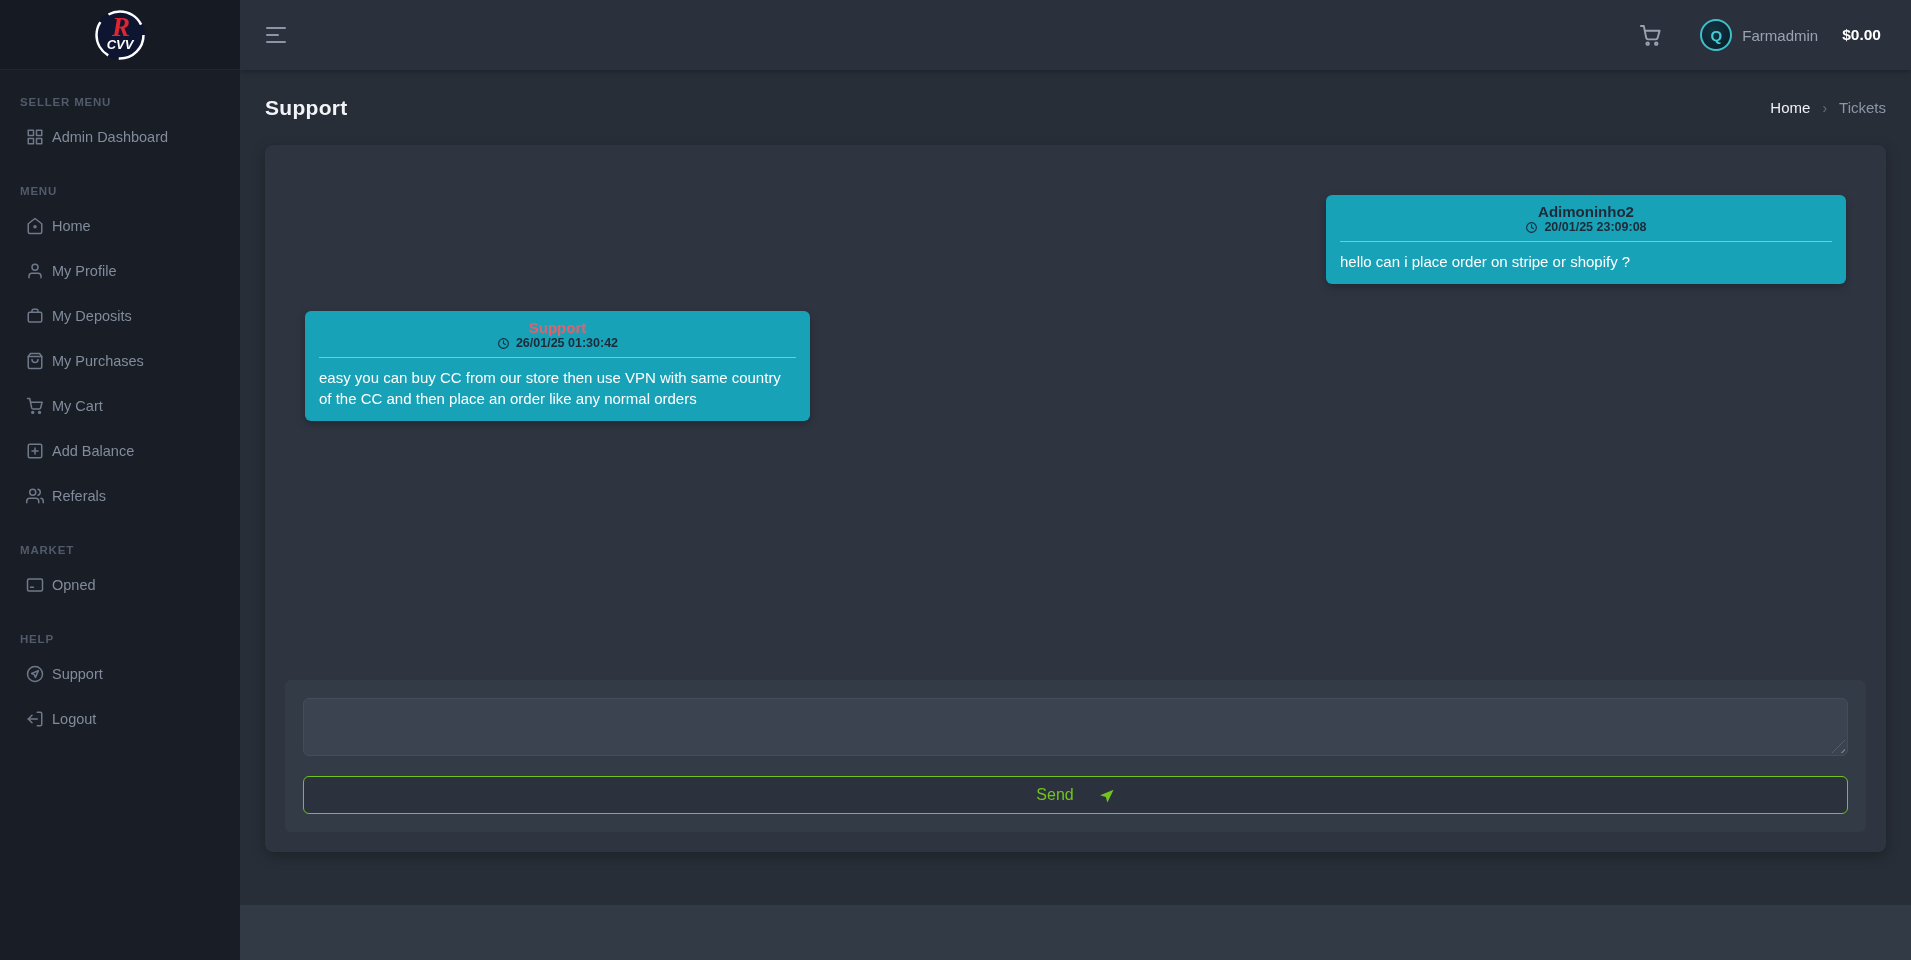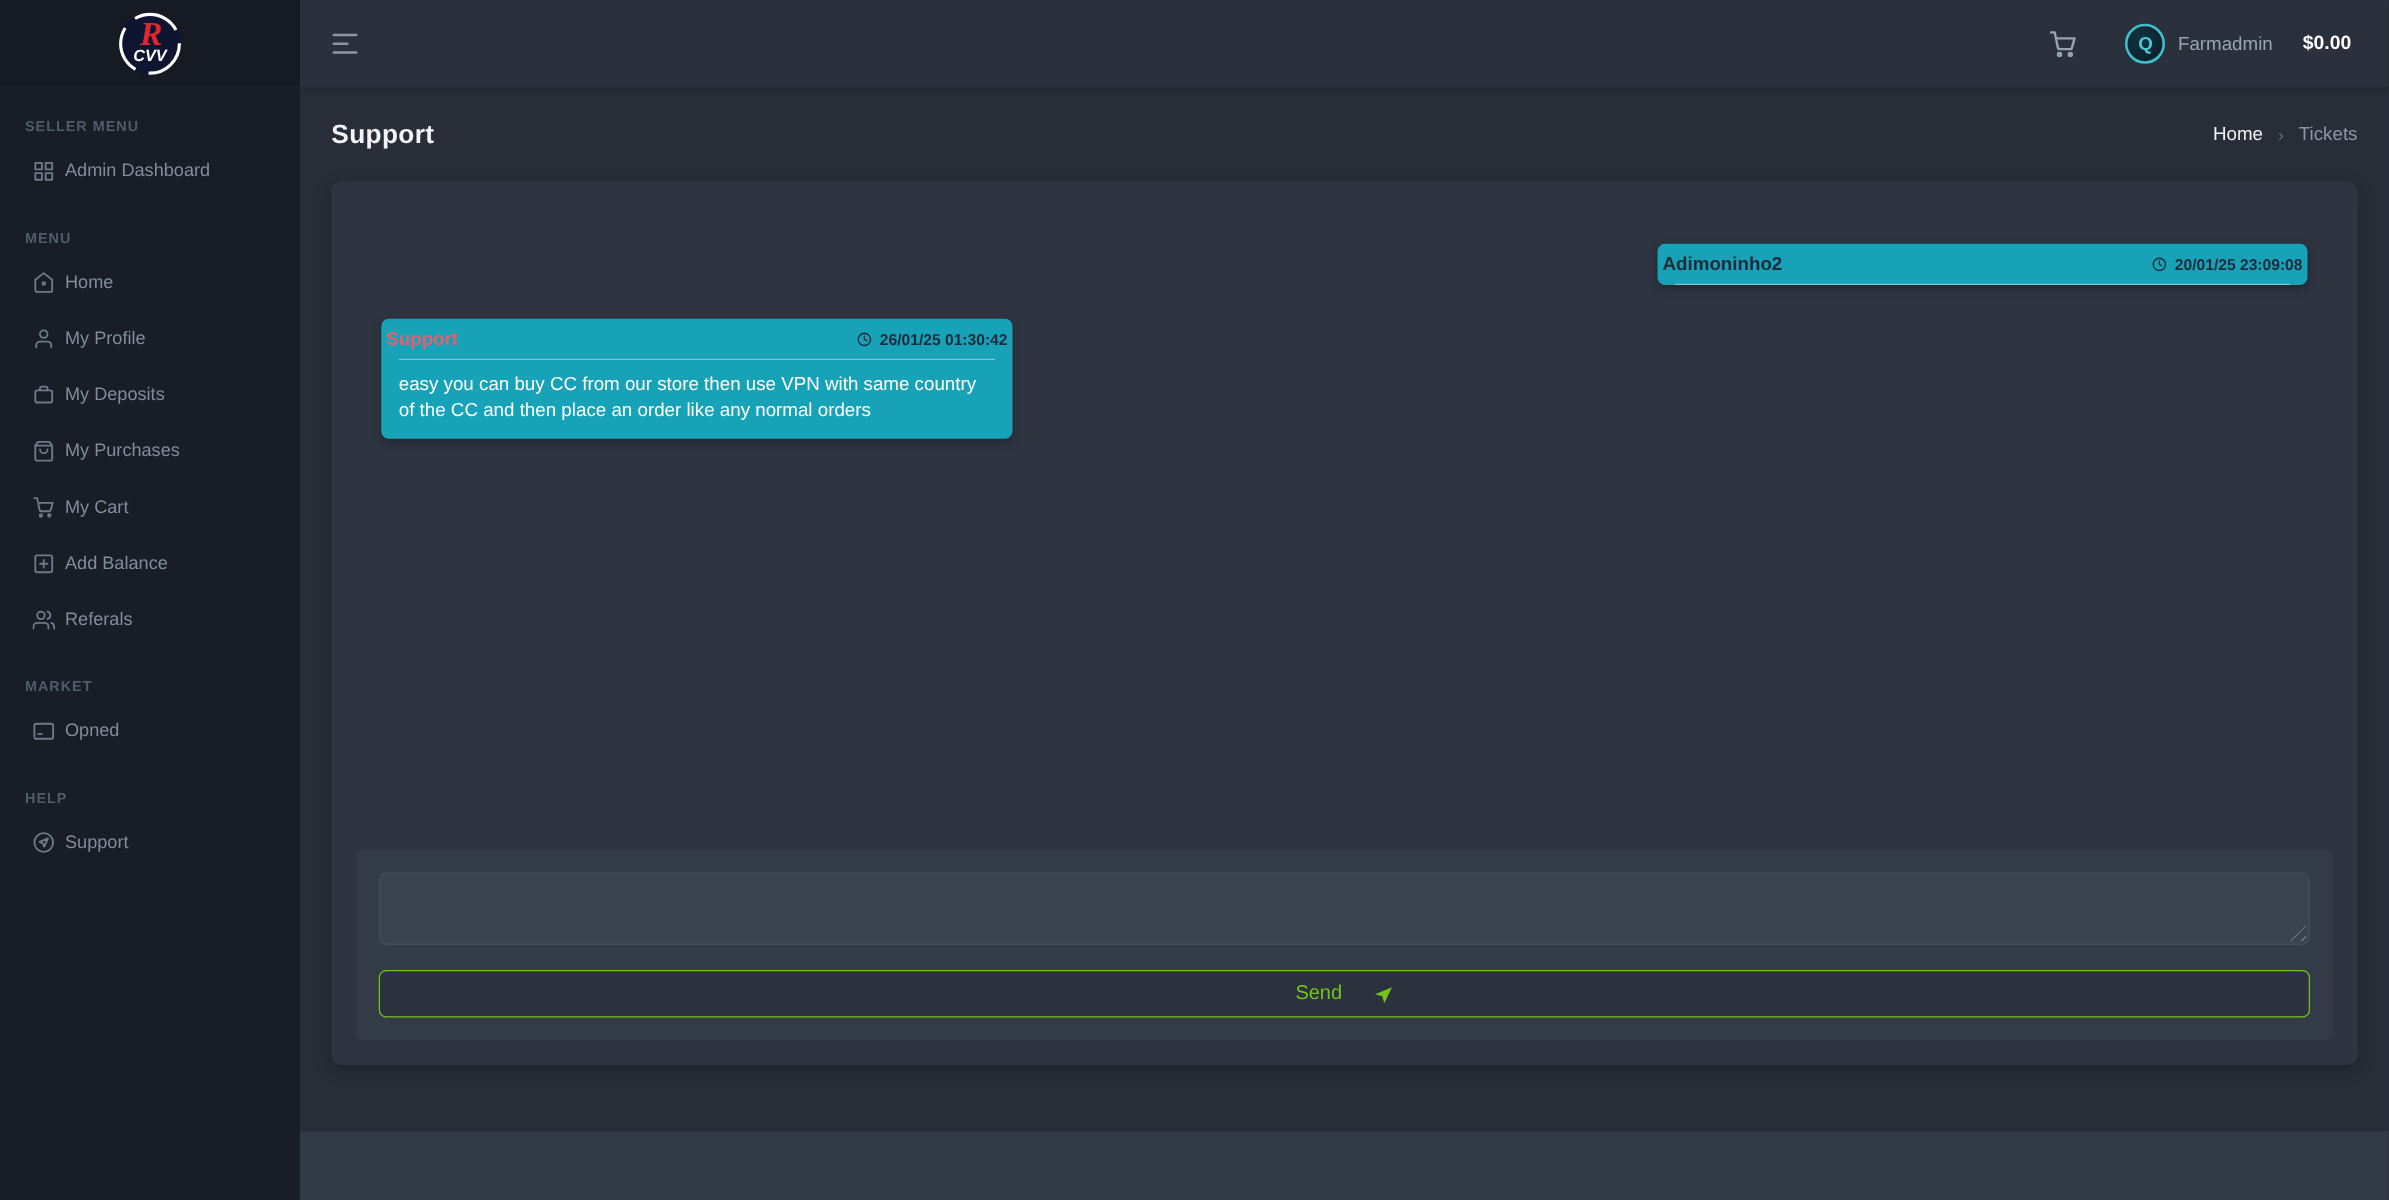--- a/index.html
+++ b/index.html
@@ -47,21 +47,21 @@
     box-shadow:0 4px 14px rgba(0,0,0,.28); display:flex; flex-direction:column; }
   .ticket-header { height:40px; flex:0 0 40px; background:#272d38; border-radius:4px; display:flex;
     align-items:center; justify-content:space-between; padding:0 24px; }
   .ticket-title { color:#8d96a7; font-size:14.5px; }
   .ticket-dots { color:#7d89a3; font-size:17px; font-weight:bold; letter-spacing:1.5px; line-height:8px; cursor:pointer; padding:4px 2px; }
 
   .chat-area { height:458px; flex:0 0 458px; padding:30px 20px 0 20px; overflow:hidden; }
   .bubble { background:#17a2b8; border-radius:6px; box-shadow:0 3px 8px rgba(0,0,0,.25); }
   .bubble.right { width:520px; margin-left:auto; }
   .bubble.left  { width:505px; margin-top:27px; }
-  .bubble-head { display:flex; align-items:center; justify-content:space-between; padding:8px 4px 7px; }
+  .bubble-head { display:flex; align-items:center; justify-content:space-between; padding:8px 20px 7px;flex-direction:column; }
   .bubble-author { font-size:15px; font-weight:bold; color:#1f2a38; }
   .bubble.left .bubble-author { color:#e4606d; }
   .bubble-time { display:flex; align-items:center; gap:6px; color:#1f2a38; font-size:12.5px; font-weight:bold; }
   .bubble-time svg { stroke:#1f2a38; }
   .bubble-divider { height:1px; background:rgba(255,255,255,.42); margin:0 14px; }
   .bubble-body { padding:9px 14px 12px; color:#ffffff; font-size:15px; line-height:21px; }
 
   .reply-form { margin-top:auto; background:#333b47; border-radius:6px; padding:18px; }
   .ta-wrap { position:relative; }
   .reply-input { width:100%; height:58px; background:#3b4350; border:1px solid #444d5b; border-radius:6px;
@@ -185,20 +185,30 @@
 
   <div class="section-label">HELP</div>
   <div class="nav-item">
     <span class="icon">
         <svg viewBox="0 0 24 24" width="18" height="18">
           <circle cx="12" cy="12" r="10"></circle>
           <path d="M16.5 7.5l-9 3.9 3.6 1.5 1.5 3.6z"></path>
         </svg>
       </span>
     <span>Support</span>
+  </div>
+  <div class="nav-item">
+    <span class="icon">
+        <svg viewBox="0 0 24 24" width="18" height="18">
+          <path d="M15 3h4a2 2 0 0 1 2 2v14a2 2 0 0 1-2 2h-4"></path>
+          <path d="M8 7l-5 5 5 5"></path>
+          <path d="M3 12h12"></path>
+        </svg>
+      </span>
+    <span>Logout</span>
   </div>
 </div>
 
 <div class="topbar">
   <div class="hamburger">
     <span class="l1"></span>
       <span class="l2"></span>
       <span class="l3"></span>
   </div>
   <div class="topbar-right">
@@ -235,20 +245,21 @@
           <span class="bubble-author">Adimoninho2</span>
           <span class="bubble-time">
             <svg class="ic" viewBox="0 0 24 24" width="13" height="13">
                 <circle cx="12" cy="12" r="9"></circle>
                 <path d="M12 7v5l3.5 2"></path>
               </svg>
             <span>20/01/25 23:09:08</span>
           </span>
         </div>
         <div class="bubble-divider"></div>
+        <div class="bubble-body">hello can i place order on stripe or shopify ?</div>
       </div>
 
       <div class="bubble left">
         <div class="bubble-head">
           <span class="bubble-author">Support</span>
           <span class="bubble-time">
             <svg class="ic" viewBox="0 0 24 24" width="13" height="13">
                 <circle cx="12" cy="12" r="9"></circle>
                 <path d="M12 7v5l3.5 2"></path>
               </svg>

